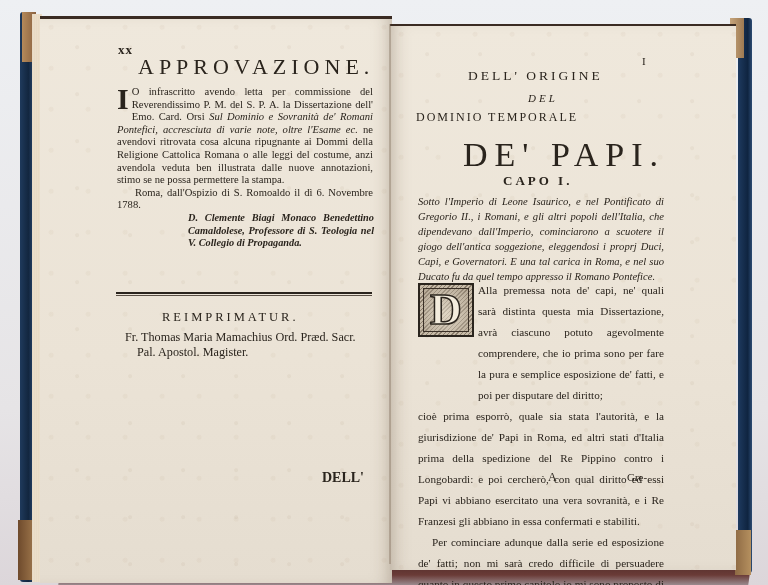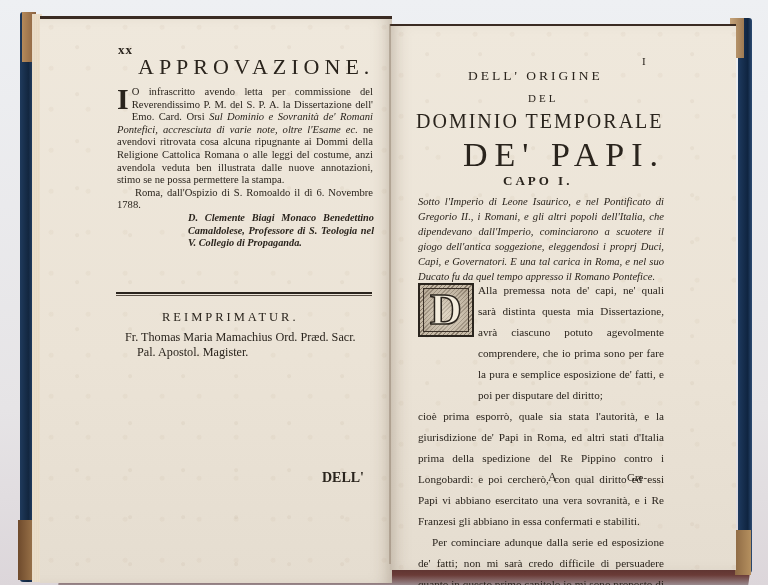--- a/index.html
+++ b/index.html
@@ -77,22 +77,22 @@
   .rule { position:absolute; left:116px; top:292px; width:256px; height:2px; background:#2a241d; }
   .rule2 { position:absolute; left:116px; top:295px; width:256px; height:1px; background:#5a4f45; }
   .l-reimp { position:absolute; left:162px; top:310px; font-size:12.5px; letter-spacing:3px;text-align:right; }
   .l-reimp-body { position:absolute; left:125px; top:330px; width:250px; font-size:12.2px; line-height:14.5px; }
   .l-reimp-body .l2 { padding-left:12px; }
   .l-catch { position:absolute; left:322px; top:470px; font-size:14px; font-weight:bold; }
 
   
   .r-pagenum { position:absolute; left:642px; top:55px; font-size:11px; }
   .r-h1 { position:absolute; left:468px; top:68px; font-size:13.5px; letter-spacing:3px; }
-  .r-h2 { position:absolute; left:528px; top:92px; font-size:11px; letter-spacing:3px; }
-  .r-h3 { position:absolute; left:416px; top:110px; font-size:20px; letter-spacing:2px; }
+  .r-h2 { position:absolute; left:528px; top:92px; font-size:11px; letter-spacing:3px; font-style:italic; }
+  .r-h3 { position:absolute; left:416px; top:110px; font-size:12px; letter-spacing:2px; }
   .r-h4 { position:absolute; left:463px; top:136px; font-size:34px; letter-spacing:7px; }
   .r-h5 { position:absolute; left:503px; top:173px; font-size:13px; letter-spacing:3px;font-weight:bold; }
   .r-summary { position:absolute; left:418px; top:194px; width:246px; font-size:10.6px; line-height:15px; font-style:italic; text-align:justify; }
   .dropcap {
     position:absolute; left:418px; top:283px; width:56px; height:54px;
     border:2px solid #2a241d; box-sizing:border-box;
     background: repeating-linear-gradient(135deg, #8a7d6c 0 1px, #c7bba8 1px 3px);
   }
   .dropcap .inner {
     position:absolute; left:3px; top:3px; right:3px; bottom:3px; border:1px solid #3a3027;

